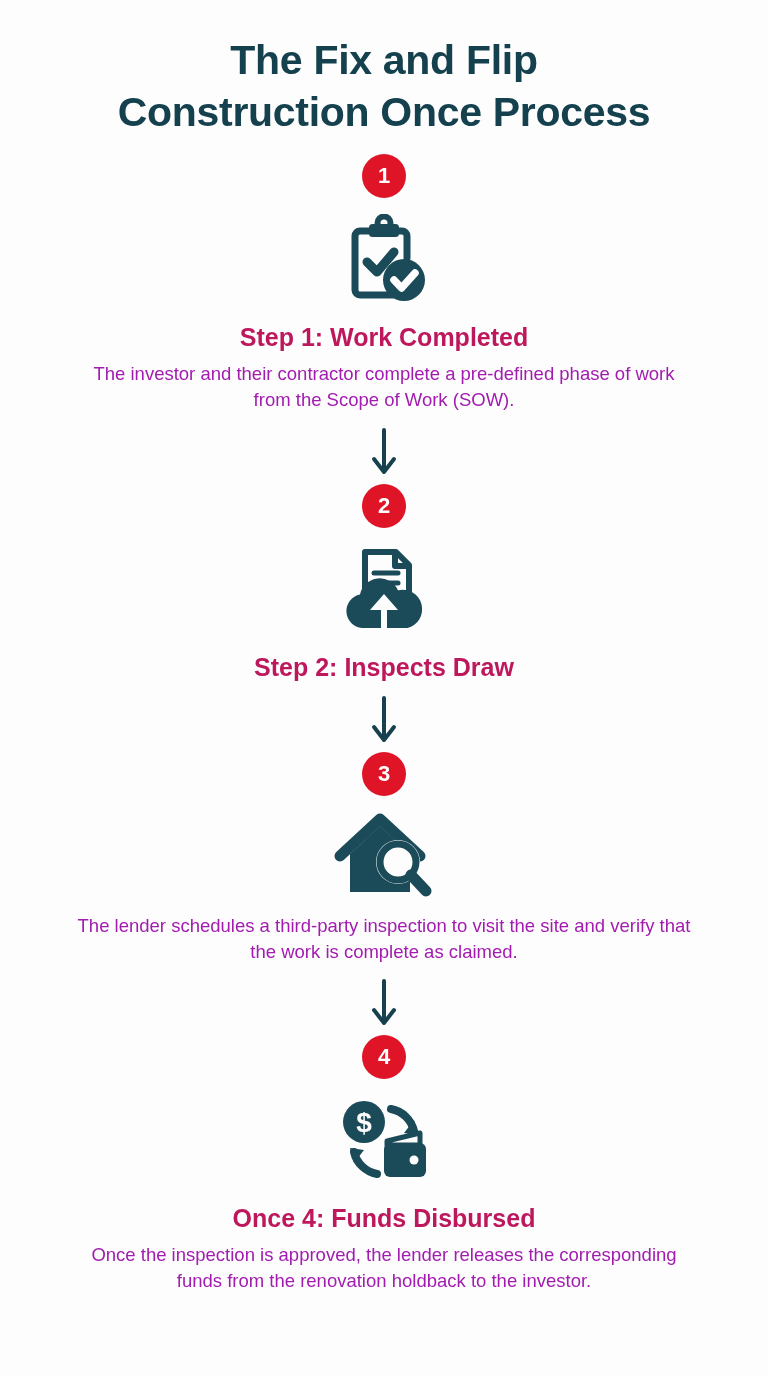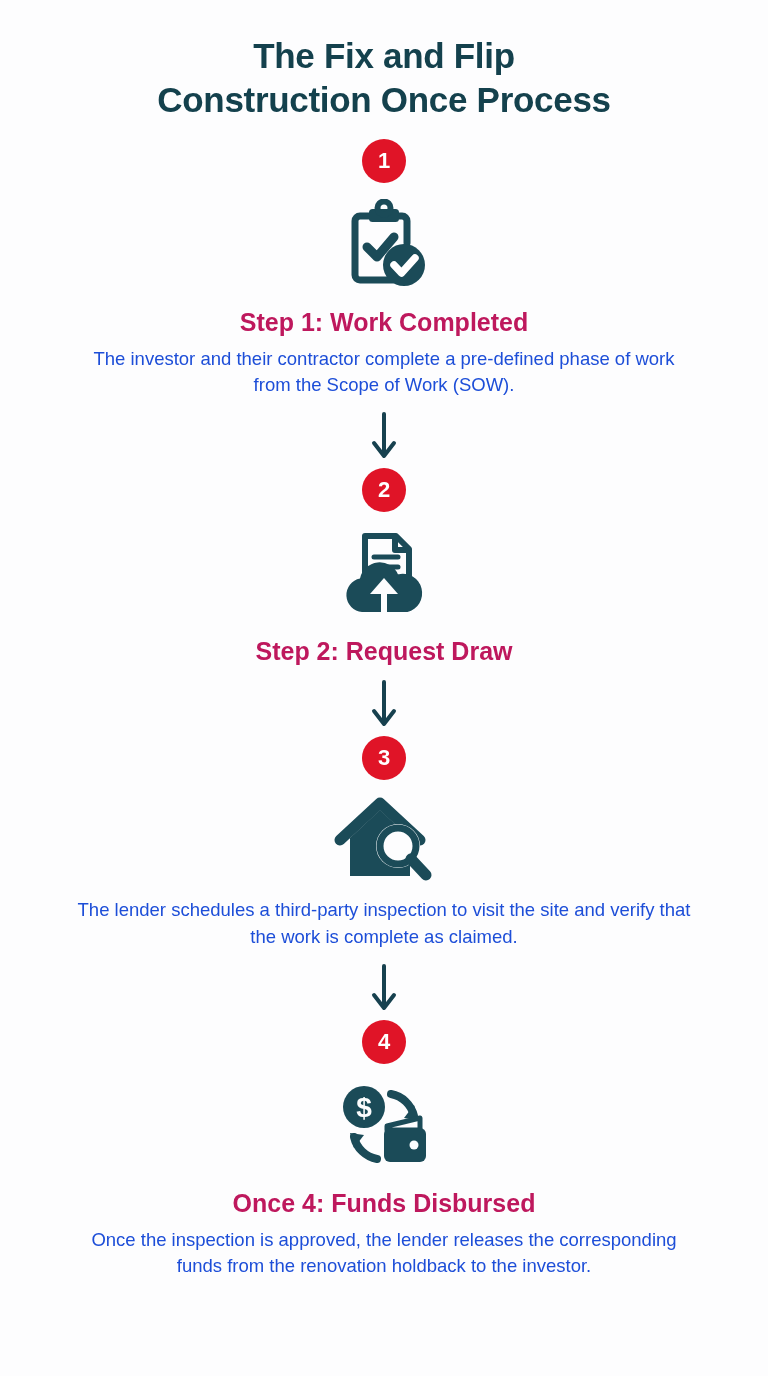--- a/index.html
+++ b/index.html
@@ -25,21 +25,21 @@
     align-items: center;
     background: #fdfdfe;
   }
 
   
   .title-block {
     text-align: center;
     margin-bottom: 16px;
   }
   .title-line {
-    font-size: 35px;
+    font-size: 41px;
     font-weight: bold;
     color: #14414d;
     letter-spacing: -0.3px;
     line-height: 1.27;
     white-space: nowrap;
   }
 
   
   .flow {
     display: flex;
@@ -87,21 +87,21 @@
     font-weight: bold;
     color: #be185d;
     text-align: center;
     line-height: 1.2;
   }
 
   .step-desc {
     margin-top: 9px;
     font-size: 18.5px;
     line-height: 1.42;
-    color: #1d4ed8;
+    color: #a21caf;
     text-align: center;
     max-width: 620px;
   }
 
   
   .connector {
     margin: 14px 0 8px 0;
     height: 48px;
     display: flex;
     align-items: center;
@@ -158,21 +158,21 @@
           <g stroke="#1b4b58" stroke-width="5" stroke-linecap="round">
             <path d="M38 29 H62"></path>
             <path d="M38 39 H62"></path>
             <path d="M38 49 H62"></path>
           </g>
           <path d="M26 84 a17 17 0 0 1 -2 -33.6 a20 20 0 0 1 38 -4 a15 15 0 0 1 9.5 37.6 Z" fill="#1b4b58"></path>
           <path d="M51 84 V66 H62 L48 50 L34 66 H45 V84 Z" fill="#fdfdfe"></path>
         </svg>
       </div>
 
-      <div class="step-title">Step 2: Request Draw</div>
+      <div class="step-title">Step 2: Inspects Draw</div>
     </div>
 
     <div class="connector">
       <svg width="30" height="48" viewBox="0 0 30 48" aria-hidden="true">
         <path d="M15 2 V40" stroke="#17414f" stroke-width="4" stroke-linecap="round" fill="none"></path>
         <path d="M5 31 L15 44 L25 31" stroke="#17414f" stroke-width="4" stroke-linecap="round" stroke-linejoin="round" fill="none"></path>
       </svg>
     </div>
 
     <div class="step">

